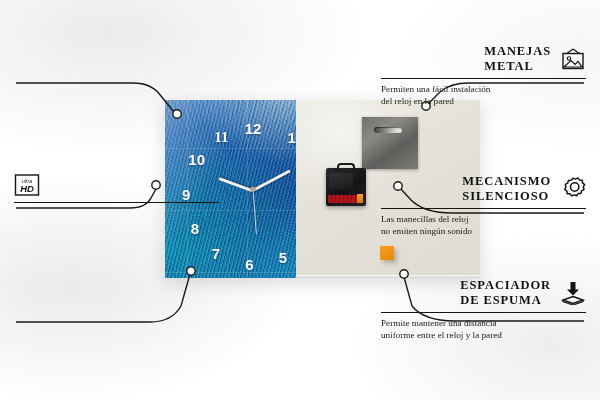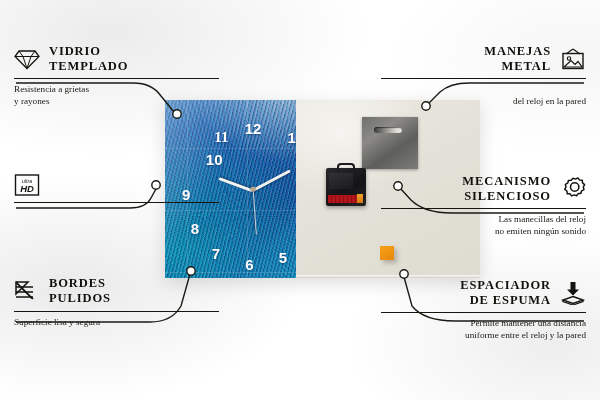--- a/index.html
+++ b/index.html
@@ -165,21 +165,21 @@
     position:absolute; left:0; bottom:0; width:100%; height:3px;
     background:linear-gradient(to bottom, rgba(255,255,255,.85), #d4d1c7);
   }
 
   
   #connectors { position:absolute; inset:0; pointer-events:none; }
 
   
   .feature { position:absolute; width:205px; }
   .feature.left  { text-align:left;  }
-  .feature.right { text-align:right; }
+  .feature.right { text-align:left; }
 
   .f-head {
     display:flex; align-items:center; gap:9px;
   }
   .feature.right .f-head { flex-direction:row-reverse; }
 
   .f-icon {
     width:26px; height:26px;
     flex:0 0 26px;
     display:flex; align-items:center; justify-content:center;
@@ -235,21 +235,21 @@
       <span class="numeral" style="left:50%;  top:16%;">12</span>
       <span class="numeral" style="left:72%;  top:21%;">1</span>
       <span class="numeral" style="left:86%;  top:38%;">2</span>
       <span class="numeral" style="left:90%;  top:58%;">3</span>
       <span class="numeral" style="left:83%;  top:77%;">4</span>
       <span class="numeral" style="left:67%;  top:88%;">5</span>
       <span class="numeral" style="left:48%;  top:92%;">6</span>
       <span class="numeral" style="left:29%;  top:86%;">7</span>
       <span class="numeral" style="left:17%;  top:72%;">8</span>
       <span class="numeral" style="left:12%;  top:53%;">9</span>
-      <span class="numeral" style="left:18%;  top:33%;padding-left:35px;">10</span>
+      <span class="numeral" style="left:18%;  top:33%;">10</span>
       <span class="numeral" style="left:32%;  top:21%;font-family:Liberation Serif, serif;">11</span>
 
       <div class="hand hour"></div>
       <div class="hand minute"></div>
       <div class="hand second"></div>
       <div class="hand-cap"></div>
 
       <div class="clock-edge"></div>
     </div>
 
@@ -290,93 +290,54 @@
     <g fill="#ffffff" stroke="#1a1a14" stroke-width="1.4">
       <circle cx="177" cy="114" r="4.2"></circle>
       <circle cx="156" cy="185" r="4.2"></circle>
       <circle cx="191" cy="271" r="4.2"></circle>
       <circle cx="426" cy="106" r="4.2"></circle>
       <circle cx="398" cy="186" r="4.2"></circle>
       <circle cx="404" cy="274" r="4.2"></circle>
     </g>
   </svg>
 
-  <div class="feature left" id="feat-vidrio">
-    <div class="f-head">
-      <span class="f-icon">
-        <svg width="26" height="22" viewBox="0 0 26 22">
-          <path d="M5 3 H21 L25 8.5 L13 20.5 L1 8.5 Z" fill="none" stroke="#15150f" stroke-width="1.3"></path>
-          <path d="M1 8.5 H25 M5 3 L9 8.5 L13 20.5 M21 3 L17 8.5 L13 20.5 M9 8.5 H17" fill="none" stroke="#15150f" stroke-width="1"></path>
-        </svg>
-      </span>
-      <span class="f-title">
-        <span>VIDRIO</span><br>
-        <span>TEMPLADO</span>
-      </span>
-    </div>
-    <div class="f-rule"></div>
-    <div class="f-desc">
-      <span>Resistencia a grietas</span><br>
-      <span>y rayones</span>
-    </div>
-  </div>
 
   <div class="feature left" id="feat-impresion">
     <div class="f-head">
       <span class="f-icon">
         <svg width="26" height="24" viewBox="0 0 26 24">
           <rect x="1.5" y="2" width="23" height="20" fill="none" stroke="#15150f" stroke-width="1.4"></rect>
           <text x="13" y="10.2" font-family="Liberation Sans, sans-serif" font-size="5.2" text-anchor="middle" fill="#15150f">ultra</text>
           <text x="13" y="19" font-family="Liberation Sans, sans-serif" font-size="9.5" font-weight="bold" text-anchor="middle" fill="#15150f">HD</text>
         </svg>
       </span>
     </div>
     <div class="f-rule"></div>
   </div>
 
-  <div class="feature left" id="feat-bordes">
-    <div class="f-head">
-      <span class="f-icon">
-        <svg width="26" height="22" viewBox="0 0 26 22">
-          <path d="M2 2 L14 2 L2 14 Z" fill="none" stroke="#15150f" stroke-width="1.5"></path>
-          <path d="M2 7 L19 7 M2 12 L19 12 M2 17 L19 17" stroke="#15150f" stroke-width="1.4" fill="none"></path>
-          <path d="M2 2 L19 19" stroke="#15150f" stroke-width="1.2" fill="none"></path>
-          <path d="M2 3.5 L17.5 19 L19.5 19 L2 1.5 Z" fill="#15150f"></path>
-        </svg>
-      </span>
-      <span class="f-title">
-        <span>BORDES</span><br>
-        <span>PULIDOS</span>
-      </span>
-    </div>
-    <div class="f-rule"></div>
-    <div class="f-desc">
-      <span>Superficie lisa y segura</span>
-    </div>
-  </div>
 
   <div class="feature right" id="feat-manejas">
     <div class="f-head">
       <span class="f-icon">
         <svg width="26" height="24" viewBox="0 0 26 24">
           <path d="M13 2 L6 7" fill="none" stroke="#15150f" stroke-width="1.1"></path>
           <path d="M13 2 L20 7" fill="none" stroke="#15150f" stroke-width="1.1"></path>
           <rect x="3" y="6.5" width="20" height="15" fill="none" stroke="#15150f" stroke-width="1.4"></rect>
           <circle cx="9" cy="11.5" r="1.7" fill="none" stroke="#15150f" stroke-width="1.1"></circle>
           <path d="M4 20 L11 13.5 L15 17.5 L18 14.5 L22 20 Z" fill="none" stroke="#15150f" stroke-width="1.2"></path>
         </svg>
       </span>
       <span class="f-title">
         <span>MANEJAS</span><br>
         <span>METAL</span>
       </span>
     </div>
     <div class="f-rule"></div>
     <div class="f-desc">
-      <br>
+      <span>Permiten una fácil instalación</span><br>
       <span>del reloj en la pared</span>
     </div>
   </div>
 
   <div class="feature right" id="feat-mecanismo">
     <div class="f-head">
       <span class="f-icon">
         <svg width="26" height="26" viewBox="0 0 26 26">
           <path d="M13 2.2 L15.6 3.1 L17.9 1.9 L19.6 4.1 L22.3 4.2 L22.5 6.9 L24.6 8.6 L23.3 11 L24 13.6 L21.6 14.8 L20.9 17.4 L18.2 17.6 L16.6 19.8 L14.1 18.9 L11.6 19.9 L9.9 17.8 L7.2 17.7 L6.9 15 L4.8 13.3 L6 10.9 L5.3 8.3 L7.7 7.1 L8.4 4.5 L11.1 4.3 Z" fill="none" stroke="#15150f" stroke-width="1.5" stroke-linejoin="round"></path>
           <circle cx="14.7" cy="11" r="4.2" fill="none" stroke="#15150f" stroke-width="1.5"></circle>

